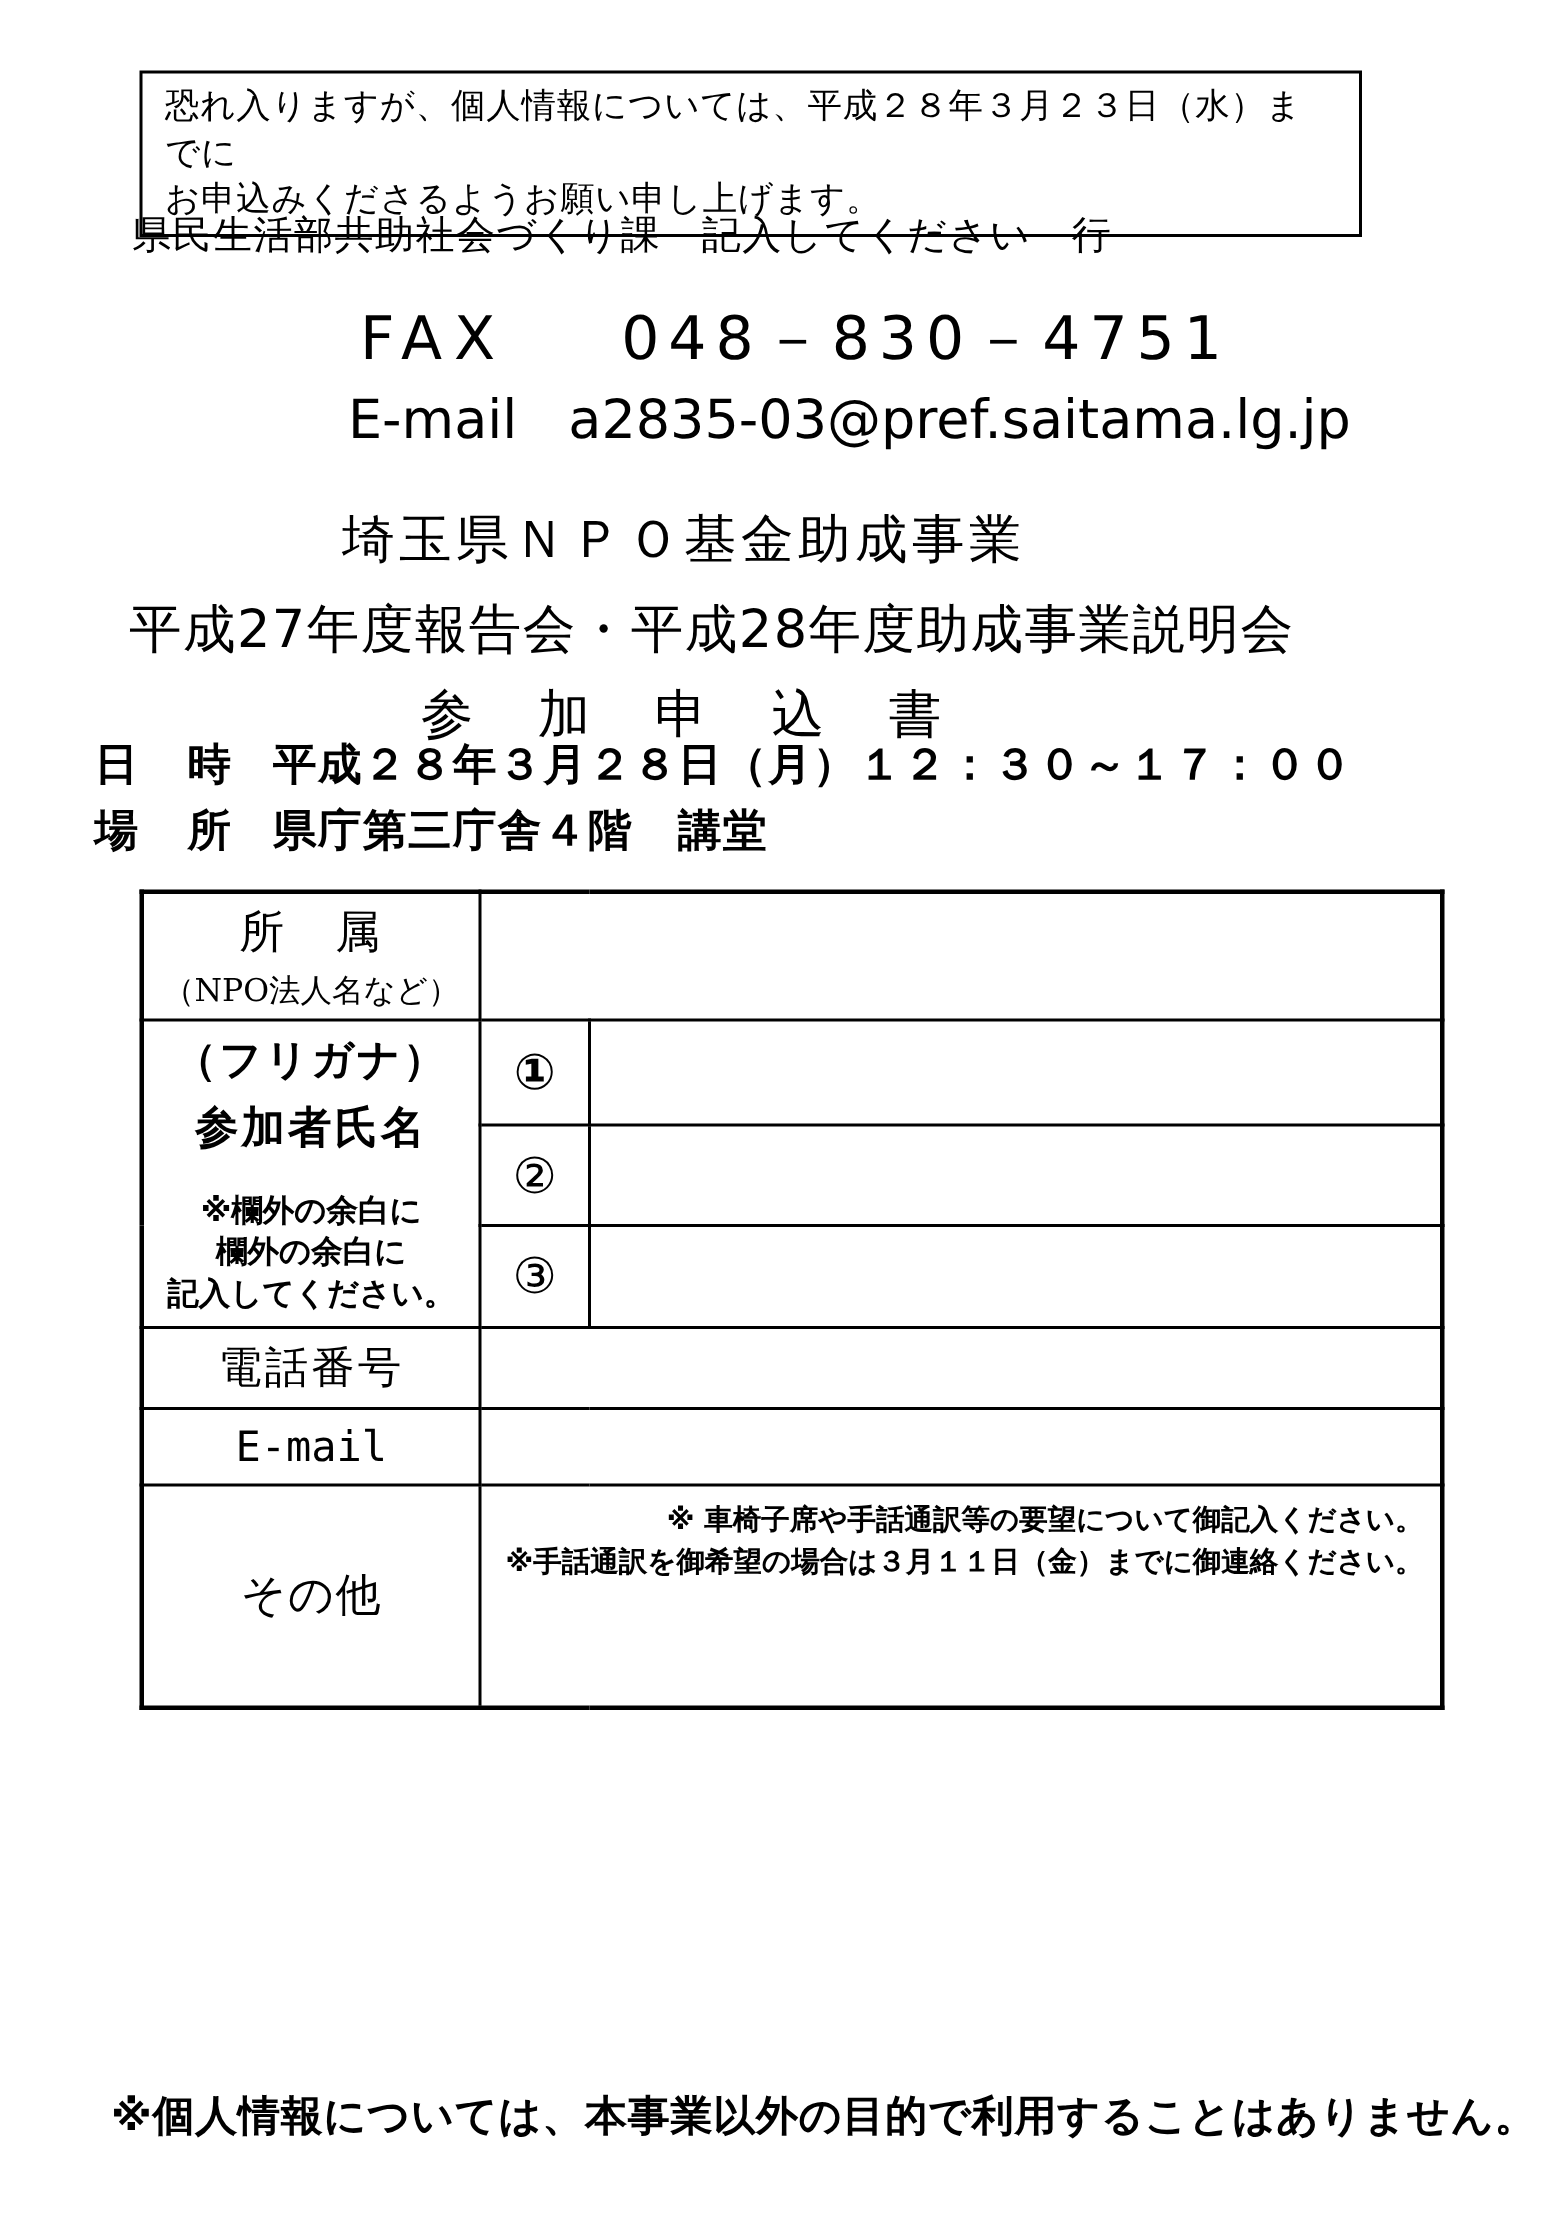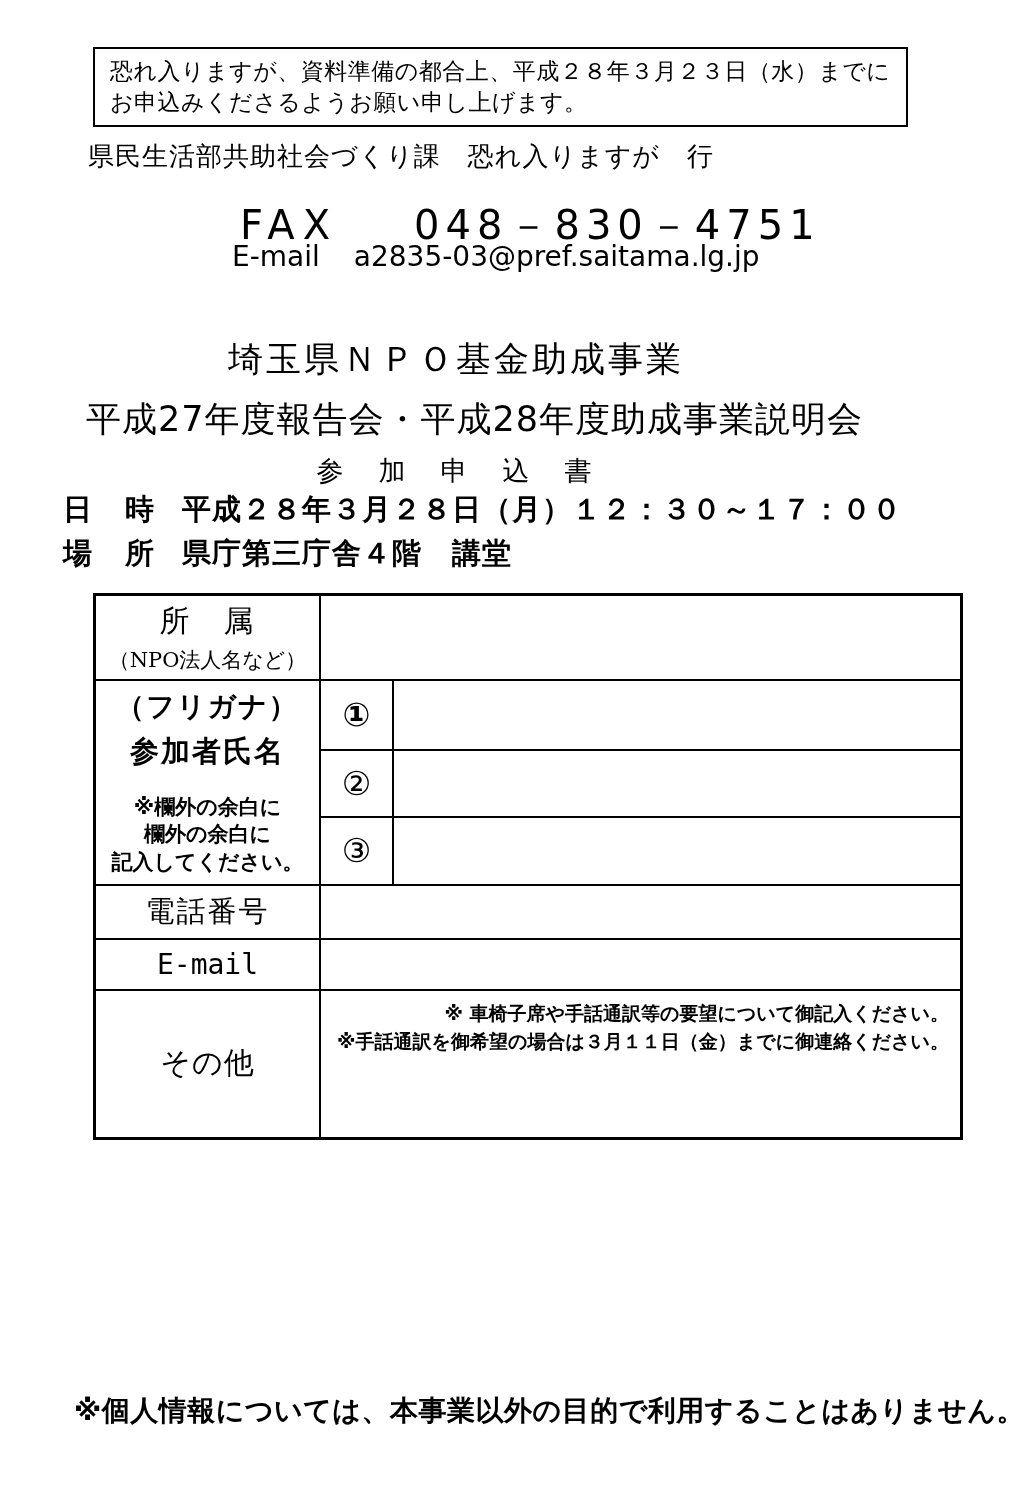--- a/index.html
+++ b/index.html
@@ -19,27 +19,27 @@
 
   .addressee {
     position:absolute; left:88px; top:139px;
     font-size:26px; letter-spacing:1px;
   }
 
   .fax-line { position:absolute; left:240px; top:198px; font-size:40px; white-space:nowrap; }
   .fax-label { letter-spacing:8px; }
   .fax-number { margin-left:76px; letter-spacing:6px; }
 
-  .email-line { position:absolute; left:232px; top:240px; font-size:28px; white-space:nowrap; }
+  .email-line { position:absolute; left:232px; top:260px; font-size:36px; white-space:nowrap; }
   .email-address { margin-left:34px; }
 
   .title-block { position:absolute; left:0; top:336px; width:880px; text-align:center;padding-left:16px; }
   .title-l1 { font-size:35px; letter-spacing:3px; }
   .title-l2 { font-size:35px; margin-top:13px; letter-spacing:1px;margin-left:37px; }
-  .title-l3 { font-size:27px; margin-top:10px; letter-spacing:4px; }
+  .title-l3 { font-size:35px; margin-top:10px; letter-spacing:4px; }
 
   .event-block { position:absolute; left:63px; top:490px; font-size:29px; font-weight:bold; white-space:nowrap; }
   .event-row { margin-bottom:4px; }
   .event-label { letter-spacing:2px; }
   .event-value { margin-left:26px; letter-spacing:1px; }
 
   table.form-table {
     position:absolute; left:93px; top:593px;
     border-collapse:collapse; table-layout:fixed;
     border:3px solid #000;
@@ -74,25 +74,25 @@
     position:absolute; left:74px; top:1392px;
     font-size:28px; font-weight:bold; letter-spacing:0.5px; white-space:nowrap;text-align:center;
   }
 </style>
 </head>
 <body>
 
 <div class="page">
 
   <div class="notice-box">
-    <div>恐れ入りますが、資料準備の都合上、平成２８年３月２３日（水）までに</div>
+    <div>恐れ入りますが、個人情報については、平成２８年３月２３日（水）までに</div>
     <div>お申込みくださるようお願い申し上げます。</div>
   </div>
 
-  <div class="addressee">県民生活部共助社会づくり課　恐れ入りますが　行</div>
+  <div class="addressee">県民生活部共助社会づくり課　記入してください　行</div>
 
   <div class="fax-line">
     <span class="fax-label">FAX</span><span class="fax-number">048－830－4751</span>
   </div>
 
   <div class="email-line">
     <span>E-mail</span><span class="email-address">a2835-03@pref.saitama.lg.jp</span>
   </div>
 
   <div class="title-block">

